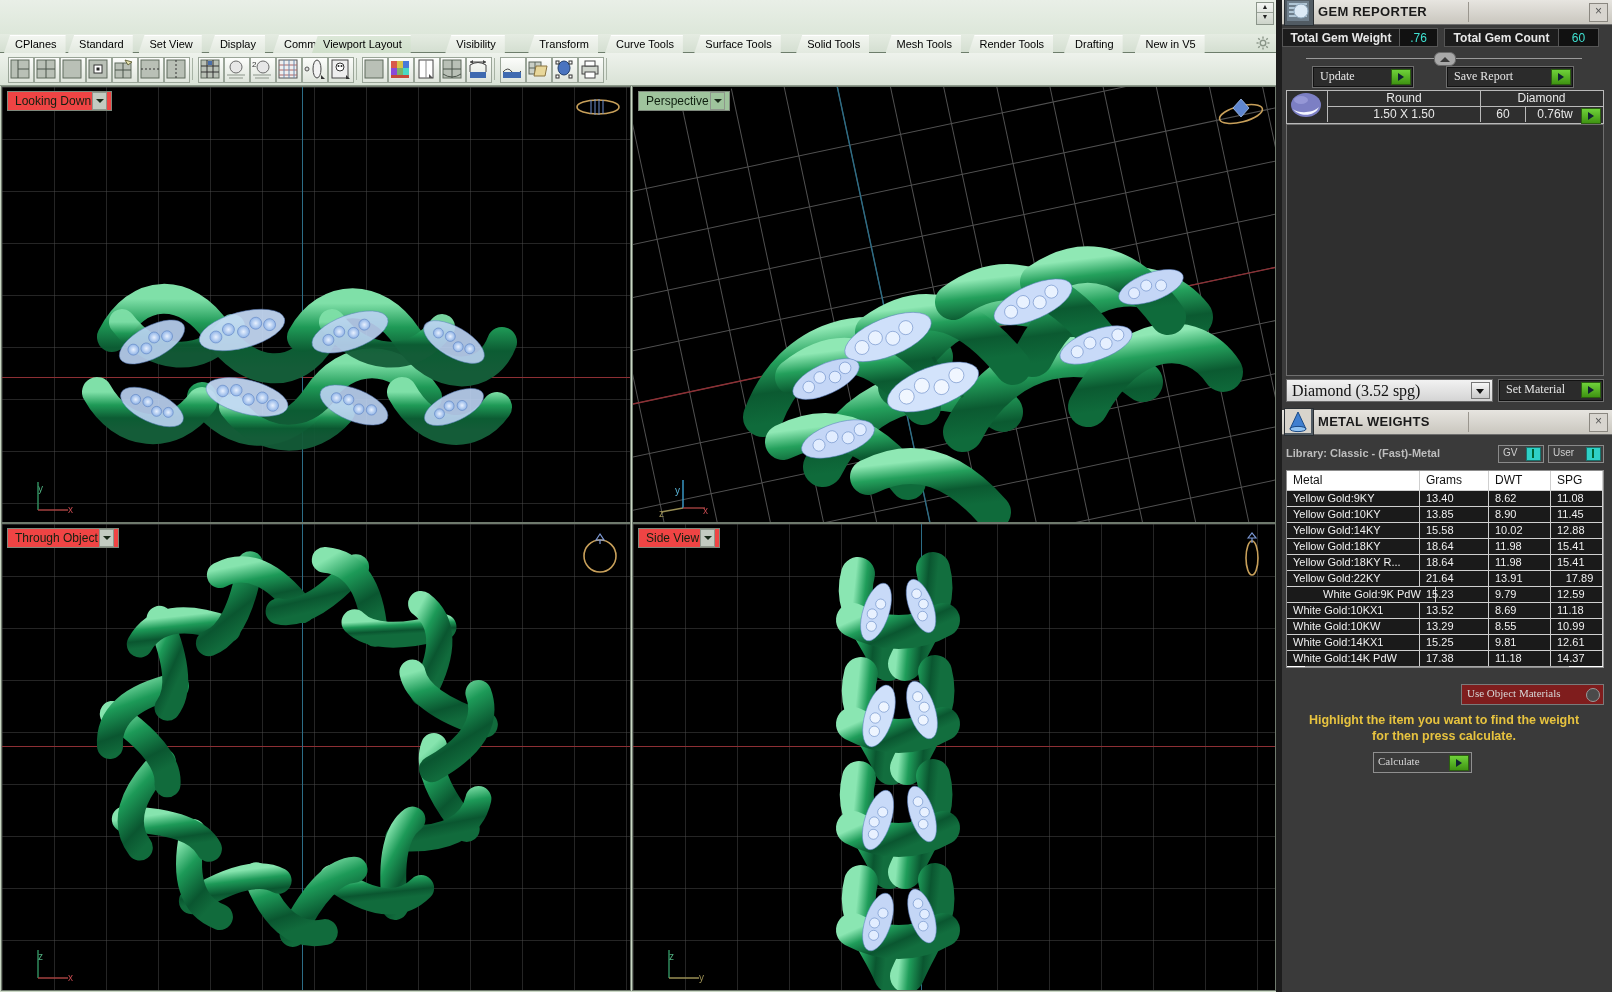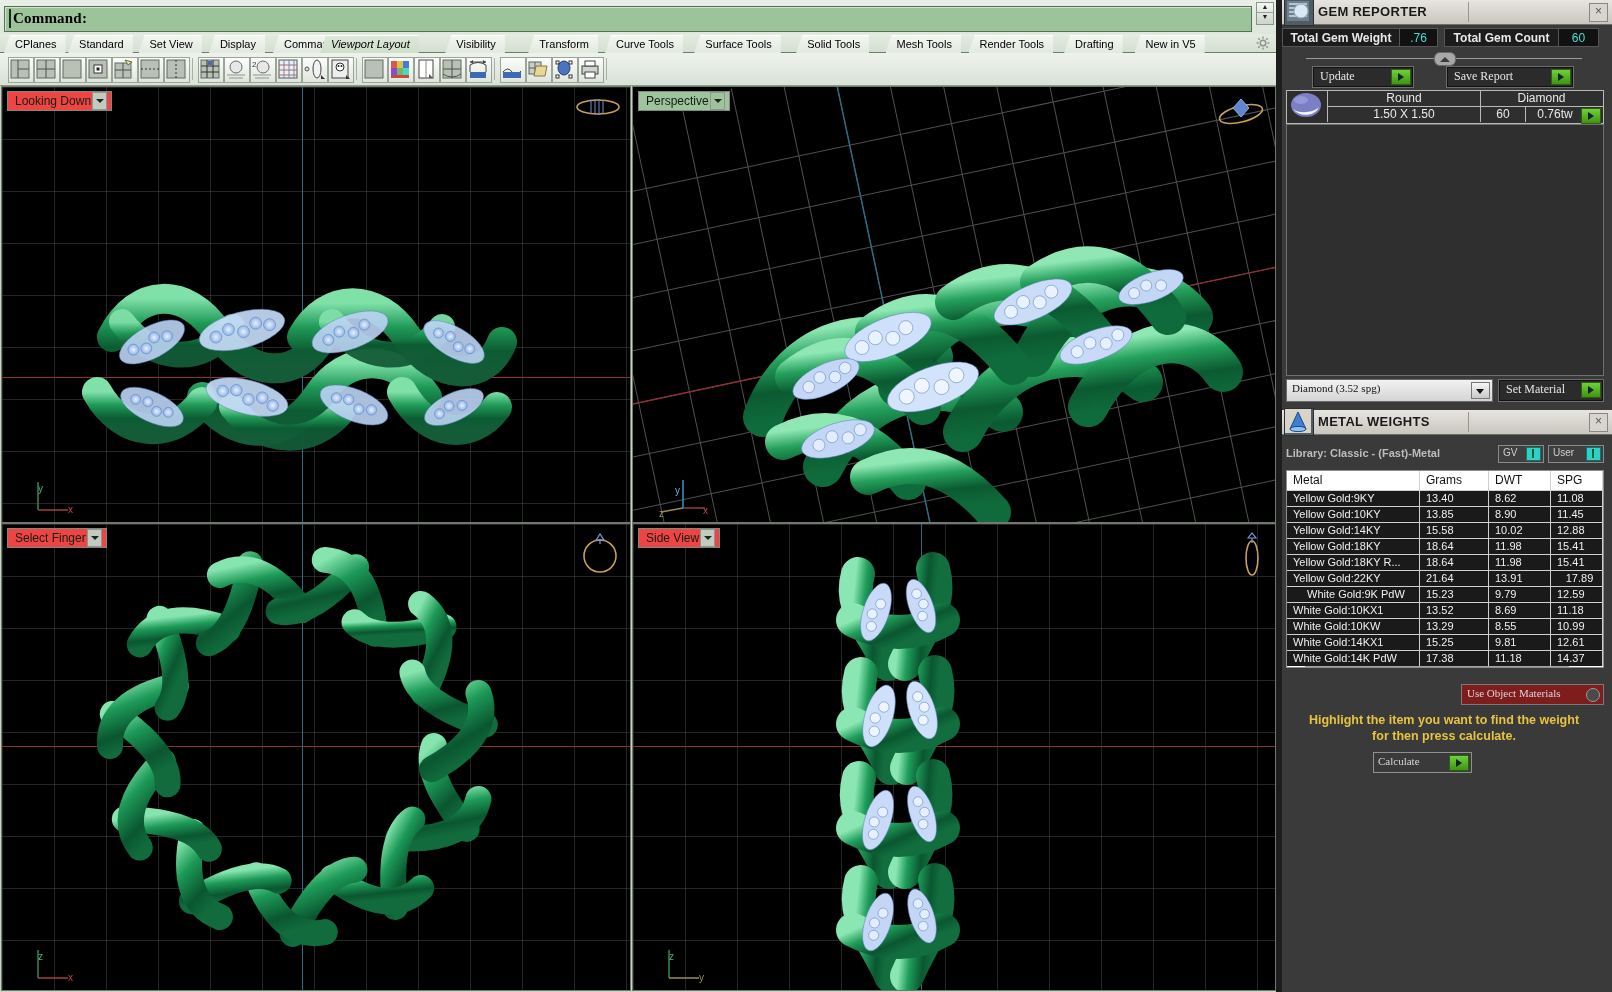--- a/index.html
+++ b/index.html
@@ -109,21 +109,21 @@
     border-right:1px solid #b9b9b9;}
   .gemcell{position:absolute;color:#e9e9e9;font-size:12px;text-align:center;height:15px;line-height:15px;}
   .gemtable .vline{position:absolute;width:1px;background:#b9b9b9;}
   .gemtable .hline{position:absolute;height:1px;background:#b9b9b9;}
 
   .gemlist{position:absolute;left:10px;top:124px;width:316px;height:250px;background:#2f2f2f;
     border:1px solid #6f6f6f;}
 
   .matsel{position:absolute;left:10px;top:379px;width:205px;height:21px;
     background:linear-gradient(#f2f2f2,#d4d4d4);border:1px solid #6a6a6a;}
-  .matsel .t{position:absolute;left:5px;top:2px;font-size:11px;color:#111;
+  .matsel .t{position:absolute;left:5px;top:2px;font-size:16px;color:#111;
     font-family:"Liberation Serif",serif;}
   .matsel .dd{position:absolute;right:2px;top:2px;width:17px;height:15px;
     background:linear-gradient(#f6f6f6,#c8c8c8);border:1px solid #777;}
   .matsel .dd:after{content:"";position:absolute;left:4px;top:6px;
     border-left:4px solid transparent;border-right:4px solid transparent;border-top:5px solid #111;}
 
   .mwhead{position:absolute;left:0;top:410px;width:336px;height:24px;}
   .libline{position:absolute;left:10px;top:447px;font-size:11px;color:#bdbdbd;font-weight:bold;}
   .tog{position:absolute;height:16px;background:#3f3f3f;border:1px solid #8a8a8a;}
   .tog .tl{position:absolute;left:4px;top:1px;font-size:10px;color:#cfcfcf;}
@@ -160,38 +160,34 @@
   .vsep{position:absolute;left:0;top:0;width:6px;height:992px;background:#1d1d1d;}
 </style>
 </head>
 <body>
 
 <div id="app">
 
   <div id="rhino">
 
     <div class="cmdbar">
-      <div class="cmdline">
-        <div class="cmdcaret"></div>
-        <div class="cmdlabel">Command:</div>
-      </div>
       <div class="spin">
         <div>▲</div>
         <div>▼</div>
       </div>
     </div>
 
     <div class="tabrow" id="tabrow">
       <div class="line"></div>
     <div class="tab" style="left: 4px;"><span>CPlanes</span></div>
         <div class="tab" style="left: 68.1px;"><span>Standard</span></div>
         <div class="tab" style="left: 138.5px;"><span>Set View</span></div>
         <div class="tab" style="left: 208.9px;"><span>Display</span></div>
         <div class="tab" style="left: 273px;"><span>Command</span></div>
-        <div class="tab sel" style="left: 320px; font-style: italic;"><span>Viewport Layout</span></div>
+        <div class="tab sel" style="left: 312px;"><span>Viewport Layout</span></div>
         <div class="tab" style="left: 445.3px;"><span>Visibility</span></div>
         <div class="tab" style="left: 528.3px;"><span>Transform</span></div>
         <div class="tab" style="left: 605px;"><span>Curve Tools</span></div>
         <div class="tab" style="left: 694.3px;"><span>Surface Tools</span></div>
         <div class="tab" style="left: 796.2px;"><span>Solid Tools</span></div>
         <div class="tab" style="left: 885.5px;"><span>Mesh Tools</span></div>
         <div class="tab" style="left: 968.5px;"><span>Render Tools</span></div>
         <div class="tab" style="left: 1064.1px;"><span>Drafting</span></div>
         <div class="tab" style="left: 1134.5px;"><span>New in V5</span></div>
       </div>
@@ -665,21 +661,21 @@
               <path d="M-19.4 -134.6 Q11.0 -127.5 58.1 -178.8"></path>
               <path d="M26.8 -186.1 Q71.1 -182.6 76.8 -112.3"></path>
               <path d="M56.5 -123.7 Q78.2 -101.4 145.5 -119.0"></path>
               <path d="M123.1 -142.1 Q158.6 -115.2 125.3 -52.9"></path>
               <path d="M114.4 -73.5 Q120.6 -43.0 186.8 -21.4"></path>
               <path d="M180.4 -53.0 Q195.7 -11.2 134.0 23.2"></path>
             </g>
         </g>
       </svg>
       <div class="vplabel">
-        <span>Select Finger</span>
+        <span>Through Object</span>
         <span class="arw"></span>
       </div>
       <svg class="cornerico" width="44" height="44">
         <circle cx="22" cy="24" r="16" fill="none" stroke="#c8a05a" stroke-width="1.6"></circle>
         <path d="M18 8 L22 2 L26 8 Z" fill="none" stroke="#7d9ad8" stroke-width="1.2"></path>
         <line x1="22" y1="8" x2="22" y2="12" stroke="#7d9ad8" stroke-width="1.2"></line>
       </svg>
       <svg style="position:absolute;left:30px;bottom:6px" width="46" height="42">
         <line x1="6" y1="36" x2="6" y2="8" stroke="#2f8a5c" stroke-width="1.5"></line>
         <line x1="6" y1="36" x2="36" y2="36" stroke="#a3413f" stroke-width="1.5"></line>
@@ -956,21 +952,21 @@
         </div>
         <div class="mwsep" style="top: 99px;"></div>
         <div class="mwrow" style="top: 100px;">
           <div class="mwcell" style="left: 0px; width: 133px;">Yellow Gold:22KY</div>
           <div class="mwcell" style="left: 133px; width: 69px;">21.64</div>
           <div class="mwcell" style="left: 202px; width: 62px;">13.91</div>
           <div class="mwcell" style="left: 264px; width: 52px; text-align: center;">17.89</div>
         </div>
         <div class="mwsep" style="top: 115px;"></div>
         <div class="mwrow" style="top: 116px;">
-          <div class="mwcell" style="left: 0px; width: 133px; padding-left: 20px;">White Gold:9K PdW</div>
+          <div class="mwcell" style="left: 16px; width: 133px; padding-left: 20px;">White Gold:9K PdW</div>
           <div class="mwcell" style="left: 133px; width: 69px;">15.23</div>
           <div class="mwcell" style="left: 202px; width: 62px;">9.79</div>
           <div class="mwcell" style="left: 264px; width: 52px;">12.59</div>
         </div>
         <div class="mwsep" style="top: 131px;"></div>
         <div class="mwrow" style="top: 132px;">
           <div class="mwcell" style="left: 0px; width: 133px;">White Gold:10KX1</div>
           <div class="mwcell" style="left: 133px; width: 69px;">13.52</div>
           <div class="mwcell" style="left: 202px; width: 62px;">8.69</div>
           <div class="mwcell" style="left: 264px; width: 52px;">11.18</div>

